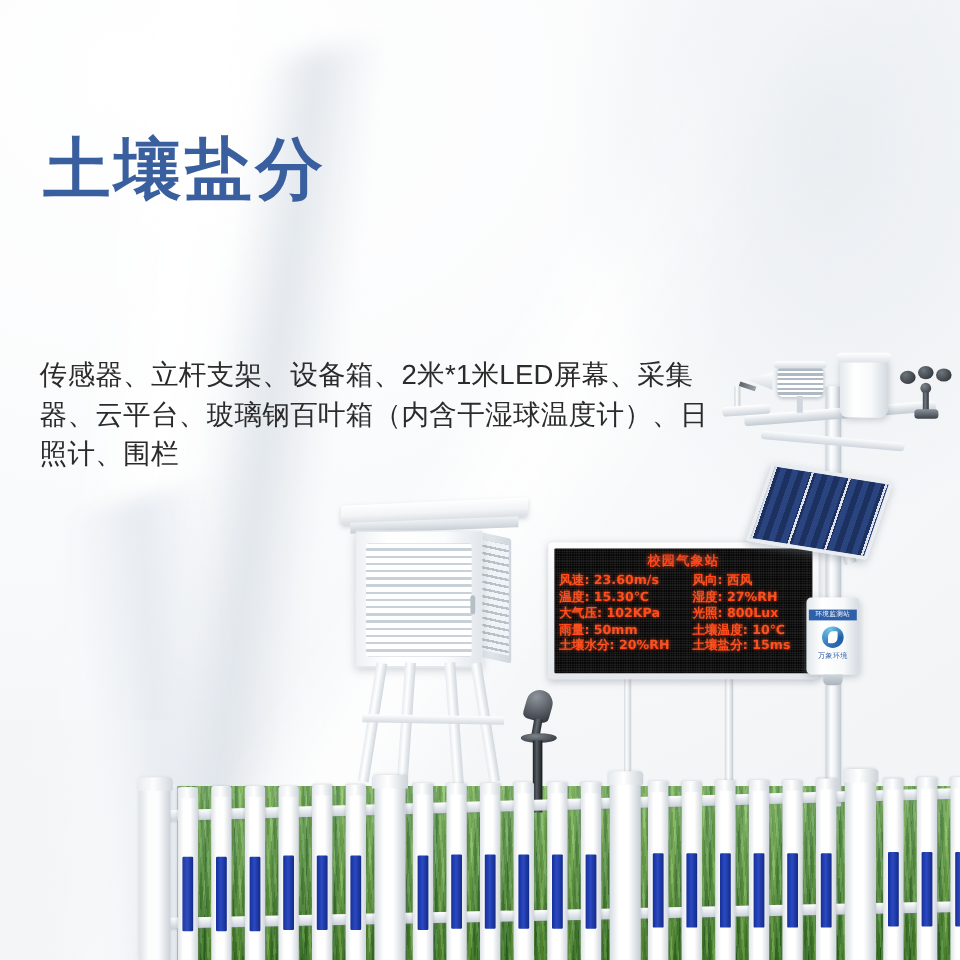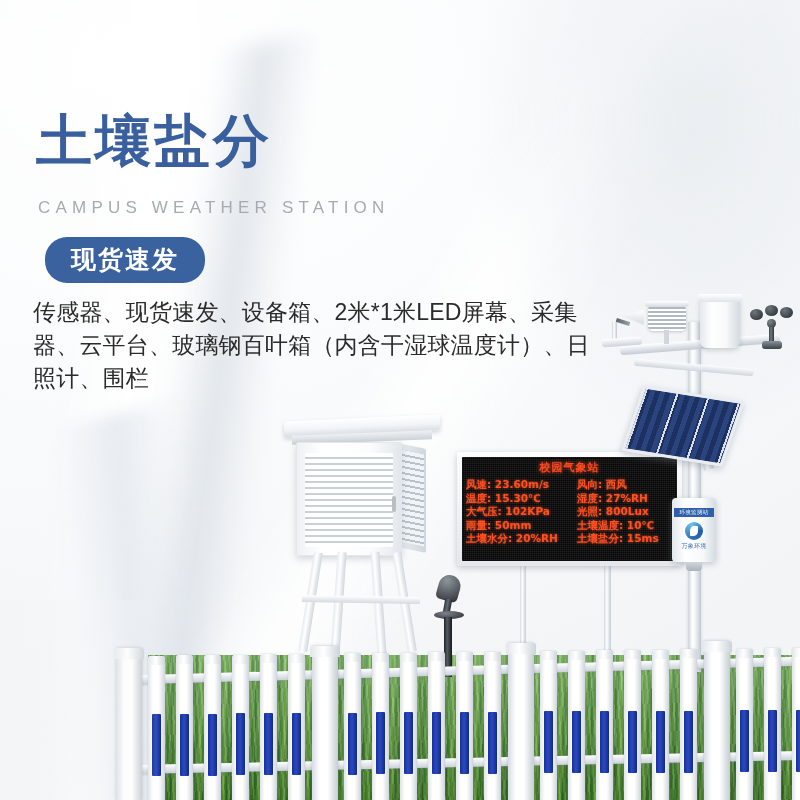--- a/index.html
+++ b/index.html
@@ -222,23 +222,21 @@
 
 <div class="stage">
 
   <div class="swoosh sw1"></div>
   <div class="swoosh sw2"></div>
   <div class="swoosh sw3"></div>
   <div class="swoosh sw4"></div>
   <div class="swoosh sw5"></div>
 
   <div class="headline">土壤盐分</div>
-  <div class="subhead">CAMPUS WEATHER STATION</div>
-  <div class="badge">现货速发</div>
-  <div class="desc">传感器、现货速发、设备箱、2米*1米LED屏幕、采集器、云平台、玻璃钢百叶箱（内含干湿球温度计）、日照计、围栏</div>
+  <div class="desc">传感器、立杆支架、设备箱、2米*1米LED屏幕、采集器、云平台、玻璃钢百叶箱（内含干湿球温度计）、日照计、围栏</div>
 
   <div class="grass"></div>
   <div class="grass-shade"></div>
 
   <div class="screen-box">
     <div class="sb-roof"></div>
     <div class="sb-roof2"></div>
     <div class="sb-side">
       <div class="louvers-side"></div>
     </div>

